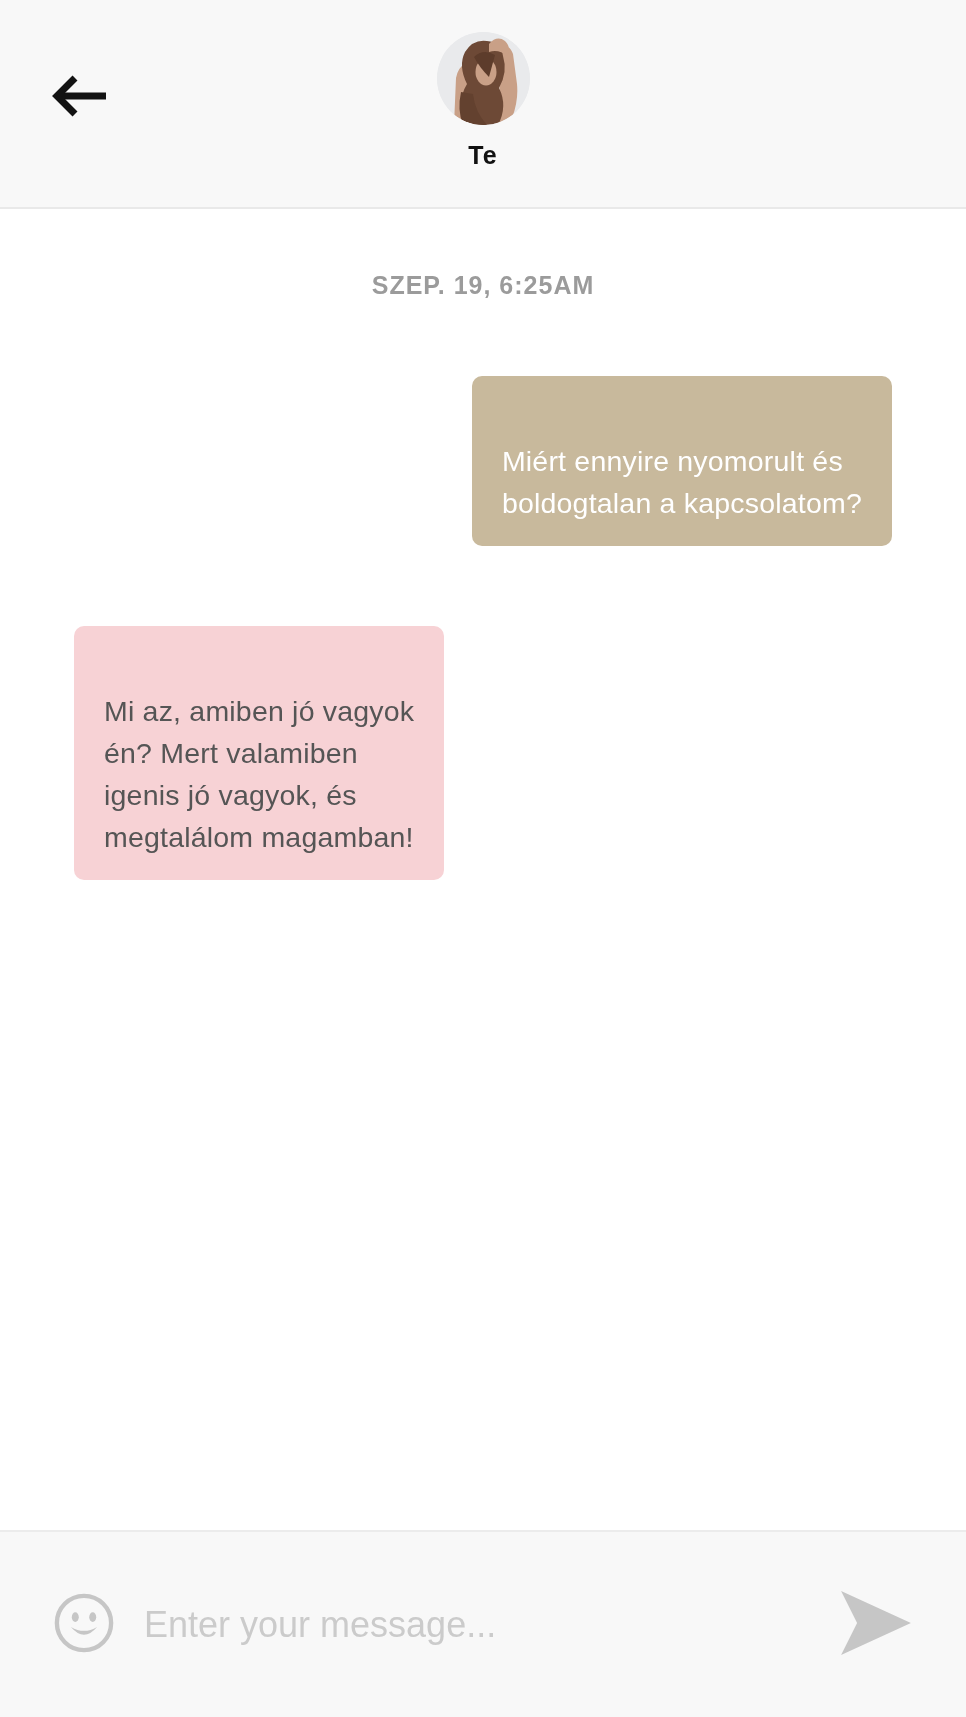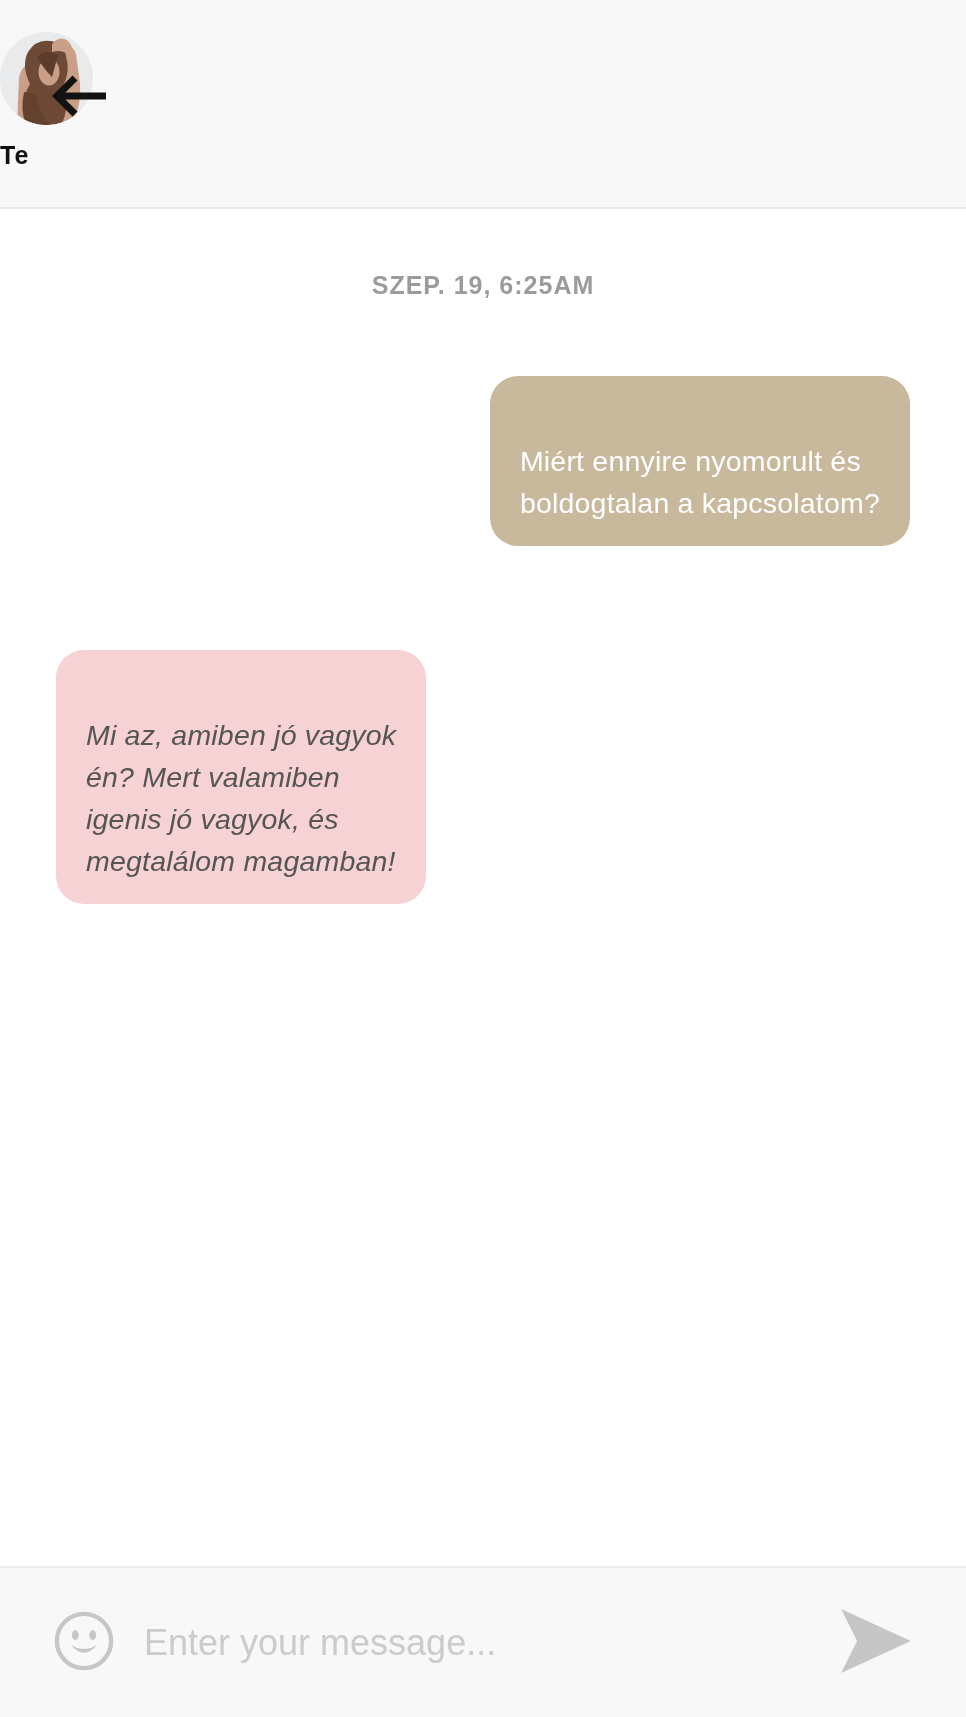--- a/index.html
+++ b/index.html
@@ -14,21 +14,21 @@
     display: flex; flex-direction: column;
     background: #ffffff;
   }
 
   
   .header {
     position: relative;
     height: 209px;
     background: var(--header-bg, #f8f8f8);
     border-bottom: 2px solid #e9e9e9;
-    display: flex; flex-direction: column; 
+    display: flex; flex-direction: column; align-items: center;
     flex: 0 0 auto;
   }
   .back-btn {
     position: absolute; left: 44px; top: 70px;
     width: 70px; height: 54px;
     background: none; border: none; cursor: pointer;
     display: flex; align-items: center; justify-content: center;
   }
   .avatar {
     width: 93px; height: 93px; border-radius: 50%;
@@ -40,58 +40,58 @@
   .match-name {
     margin-top: 16px;
     font-size: 25px; font-weight: 700; color: #111111;
     letter-spacing: 1px;
   }
 
   
   .chat {
     flex: 1 1 auto;
     background: var(--chat-bg, #ffffff);
-    padding: 0 56px;
+    padding: 0 74px;
     display: flex; flex-direction: column;
     overflow: hidden;
   }
   .date-separator {
     margin: 62px auto 0;
     font-size: 25px; font-weight: 700;
     color: var(--date-text, #9b9b9b);
     letter-spacing: 1px;
   }
   .bubble {
-    border-radius: 28px;
+    border-radius: 10px;
     padding: 22px 30px;
     font-size: 28.5px;
     line-height: 42px;
     white-space: pre-line;
     max-width: 660px;
     letter-spacing: 0.2px;
   }
   .bubble.right {
     align-self: flex-end;
     background: var(--outgoing-bubble, #c8b99c);
     color: var(--outgoing-text, #ffffff);
   }
   .bubble.left {
     align-self: flex-start;
     background: var(--incoming-bubble, #f7d2d5);
     color: var(--incoming-text, #555555);
   }
   .b1 { margin-top: 76px; }
   .b2 { margin-top: 86px; }
   .b3 { margin-top: 104px; }
-  .b4 { margin-top: 104px; font-style: italic; }
+  .b4 { margin-top: 80px; }
 
   
   .composer {
     flex: 0 0 auto;
-    height: 151px;
+    height: 187px;
     background: var(--header-bg, #f8f8f8);
     border-top: 2px solid #ececec;
     display: flex; align-items: center;
     padding: 0 50px 0 52px;
   }
   .emoji-btn {
     background: none; border: none; cursor: pointer;
     width: 64px; height: 64px; flex: 0 0 auto;
     display: flex; align-items: center; justify-content: center;
   }

